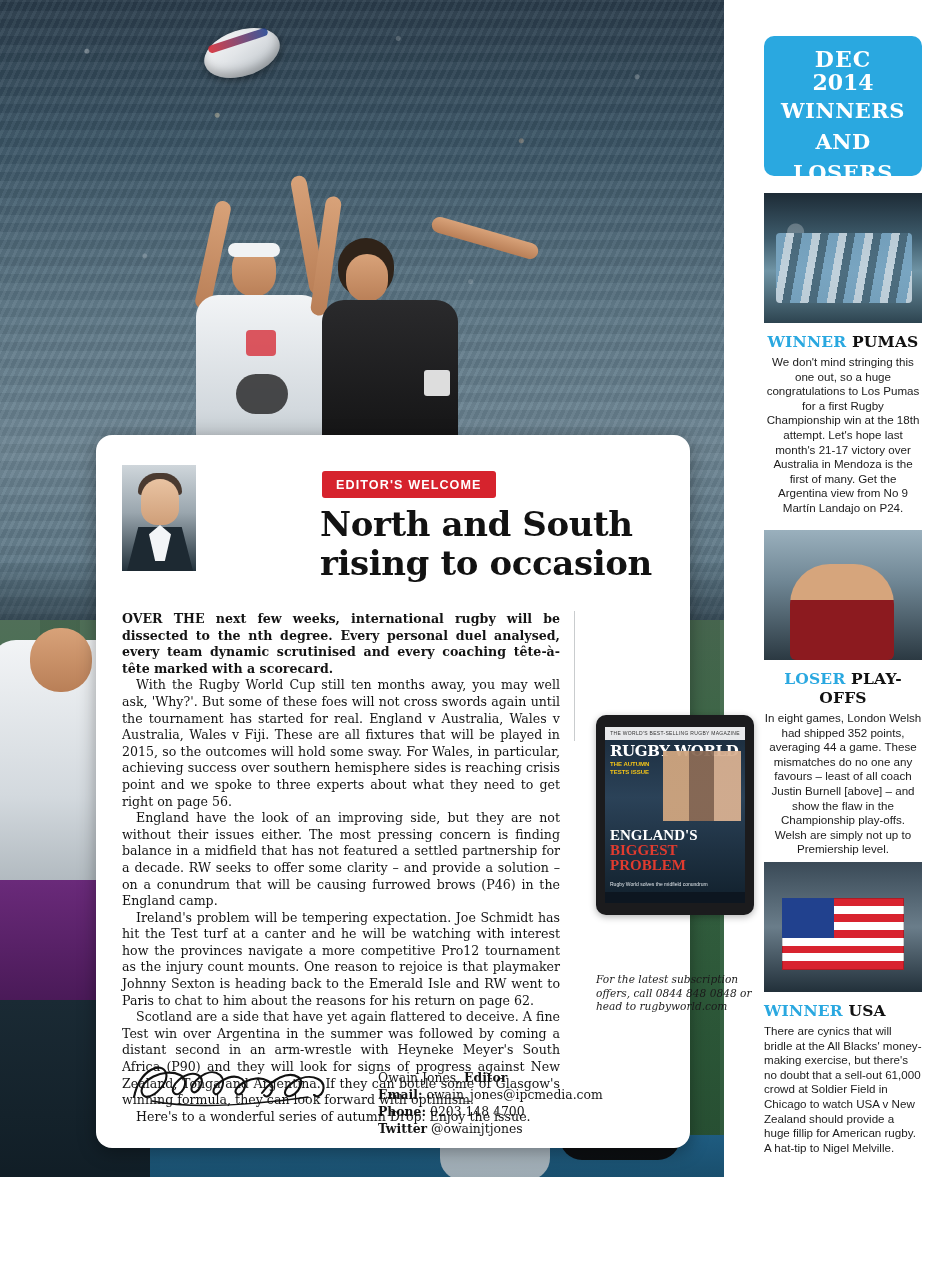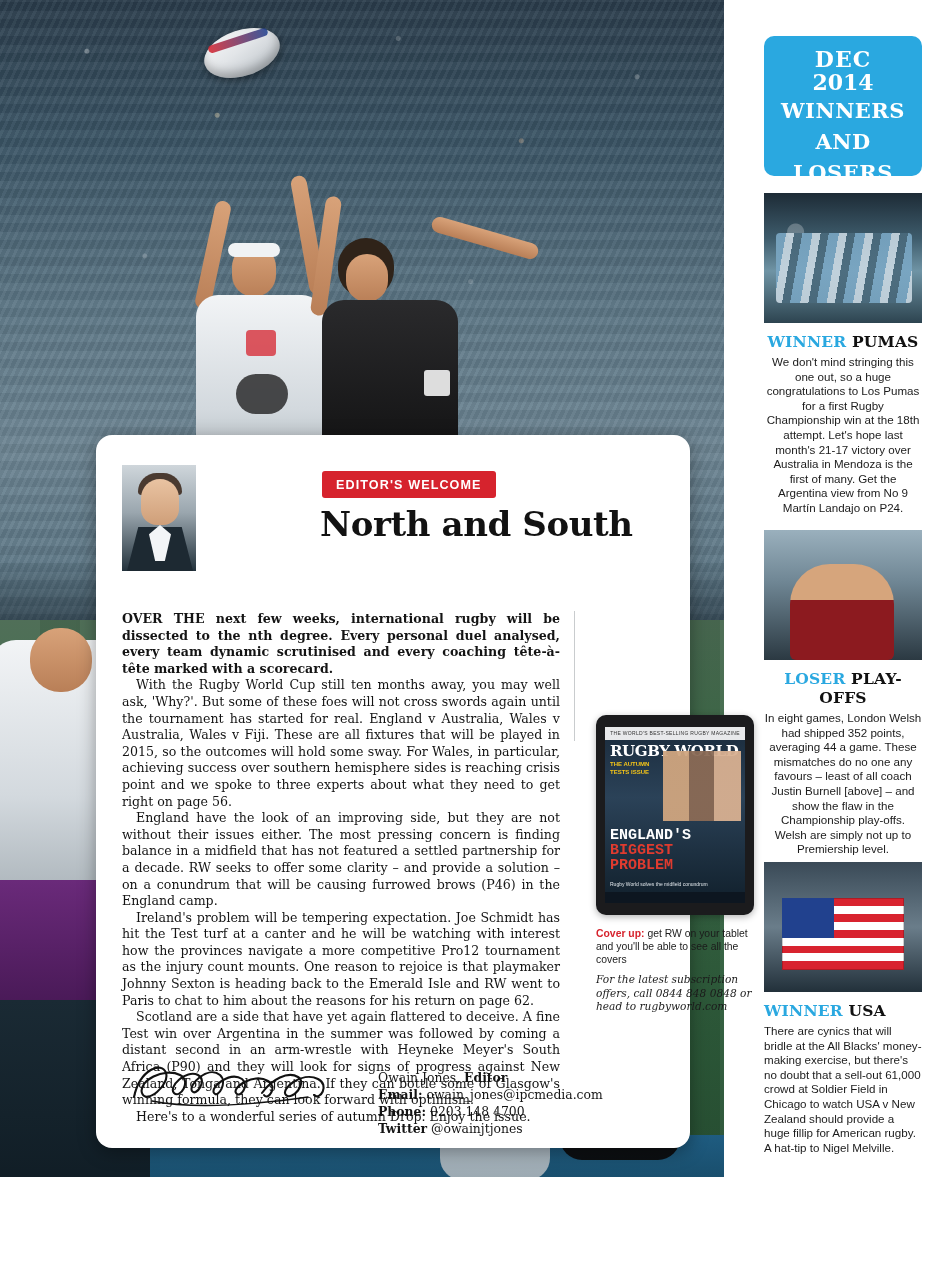--- a/index.html
+++ b/index.html
@@ -304,21 +304,21 @@
     font-size: 6px; color: #f5c518; line-height: 8px; width: 62px;
   }
   .tablet .magheads {
     position: absolute; right: 4px; top: 24px; width: 78px; height: 70px;
     background:
       linear-gradient(90deg,#cfa57f 0 33%, #8a6a55 33% 66%, #d8b091 66% 100%);
     opacity: .95;
   }
   .tablet .magmain {
     position: absolute; left: 5px; bottom: 30px;
-    font-family: Liberation Mono, monospace; font-weight: bold;
+    font-family: Liberation Serif, serif; font-weight: bold;
     font-size: 15px; color: #ffffff; line-height: 15px;
   }
   .tablet .magmain .red { color: #e03b2f; }
   .tablet .magfoot {
     position: absolute; left: 5px; bottom: 16px; right: 5px;
     font-size: 5px; color: #dfe5ea; font-family: "Liberation Sans", sans-serif;
   }
   .tablet .magbar {
     position: absolute; left: 0; bottom: 0; width: 100%; height: 11px;
     background: #0d1620;
@@ -429,20 +429,21 @@
       <div class="hair"></div>
       <div class="face"></div>
       <div class="suit"></div>
       <div class="shirt"></div>
     </div>
 
     <div class="kicker">EDITOR'S WELCOME</div>
 
     <div class="headline">
       <div>North and South</div>
+      <div>rising to occasion</div>
     </div>
 
     <div class="cols">
       <div class="body-col">
         <p class="first">OVER THE next few weeks, international rugby will be dissected to the nth degree. Every personal duel analysed, every team dynamic scrutinised and every coaching tête-à-tête marked with a scorecard.</p>
         <p>With the Rugby World Cup still ten months away, you may well ask, 'Why?'. But some of these foes will not cross swords again until the tournament has started for real. England v Australia, Wales v Australia, Wales v Fiji. These are all fixtures that will be played in 2015, so the outcomes will hold some sway. For Wales, in particular, achieving success over southern hemisphere sides is reaching crisis point and we spoke to three experts about what they need to get right on page 56.</p>
         <p>England have the look of an improving side, but they are not without their issues either. The most pressing concern is finding balance in a midfield that has not featured a settled partnership for a decade. RW seeks to offer some clarity – and provide a solution – on a conundrum that will be causing furrowed brows (P46) in the England camp.</p>
         <p>Ireland's problem will be tempering expectation. Joe Schmidt has hit the Test turf at a canter and he will be watching with interest how the provinces navigate a more competitive Pro12 tournament as the injury count mounts. One reason to rejoice is that playmaker Johnny Sexton is heading back to the Emerald Isle and RW went to Paris to chat to him about the reasons for his return on page 62.</p>
         <p>Scotland are a side that have yet again flattered to deceive. A fine Test win over Argentina in the summer was followed by coming a distant second in an arm-wrestle with Heyneke Meyer's South Africa (P90) and they will look for signs of progress against New Zealand, Tonga and Argentina. If they can bottle some of Glasgow's winning formula, they can look forward with optimism.</p>
         <p>Here's to a wonderful series of autumn Drop. Enjoy the issue.</p>
@@ -462,23 +463,20 @@
         <div class="magmain">
           <div>ENGLAND'S</div>
           <div class="red">BIGGEST</div>
           <div class="red">PROBLEM</div>
         </div>
         <div class="magfoot">Rugby World solves the midfield conundrum</div>
         <div class="magbar"></div>
       </div>
     </div>
 
-    <div class="promo-caption">
-      <b>Cover up:</b><span> get RW on your tablet and you'll be able to see all the covers</span>
-    </div>
 
     <div class="promo-sub">For the latest subscription offers, call 0844 848 0848 or head to rugbyworld.com</div>
 
     <div class="sign-wrap">
       <svg width="230" height="64" viewBox="0 0 230 64" aria-hidden="true">
         <path d="M12,44 C18,16 40,8 44,20 C48,32 24,52 20,40 C16,28 42,14 58,22 C70,28 58,46 52,40 C46,34 64,16 76,22 C86,27 74,44 70,38 C66,32 86,12 98,22
                  C106,29 96,46 92,40 C88,34 108,18 120,26 C128,32 118,46 114,40 C110,34 132,20 146,28 C156,34 146,48 142,42" fill="none" stroke="#111111" stroke-width="2.1" stroke-linecap="round"></path>
         <path d="M140,40 C150,26 166,18 176,24 C186,30 170,48 164,42 C158,36 180,18 196,26 C208,32 198,48 192,42" fill="none" stroke="#111111" stroke-width="2.1" stroke-linecap="round"></path>
         <path d="M30,48 C70,56 130,52 186,44" fill="none" stroke="#111111" stroke-width="1.4" stroke-linecap="round"></path>
       </svg>

